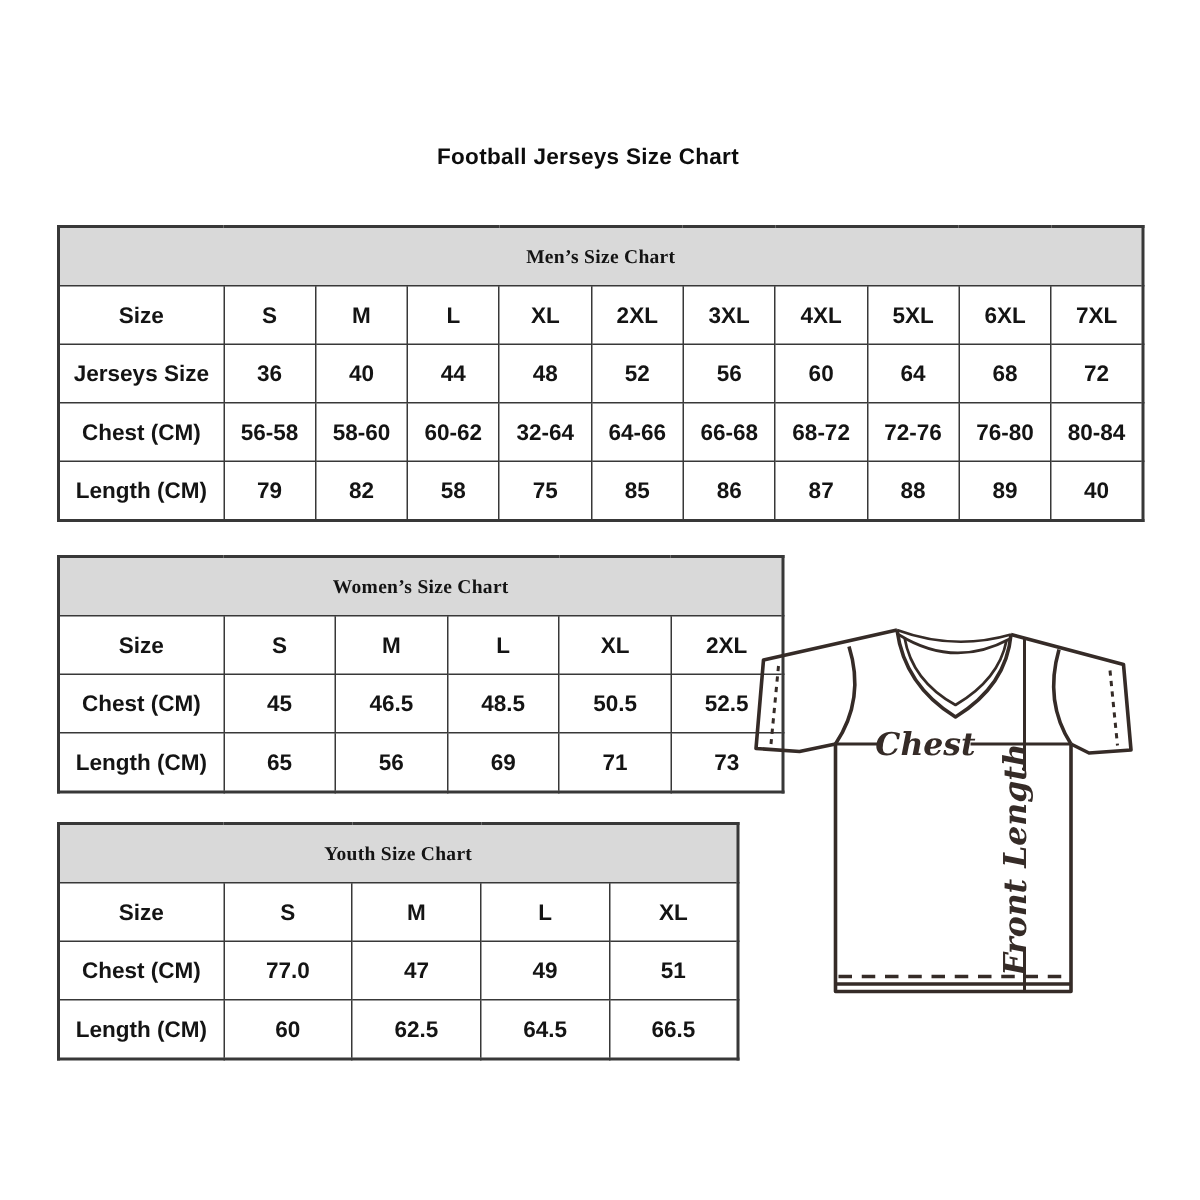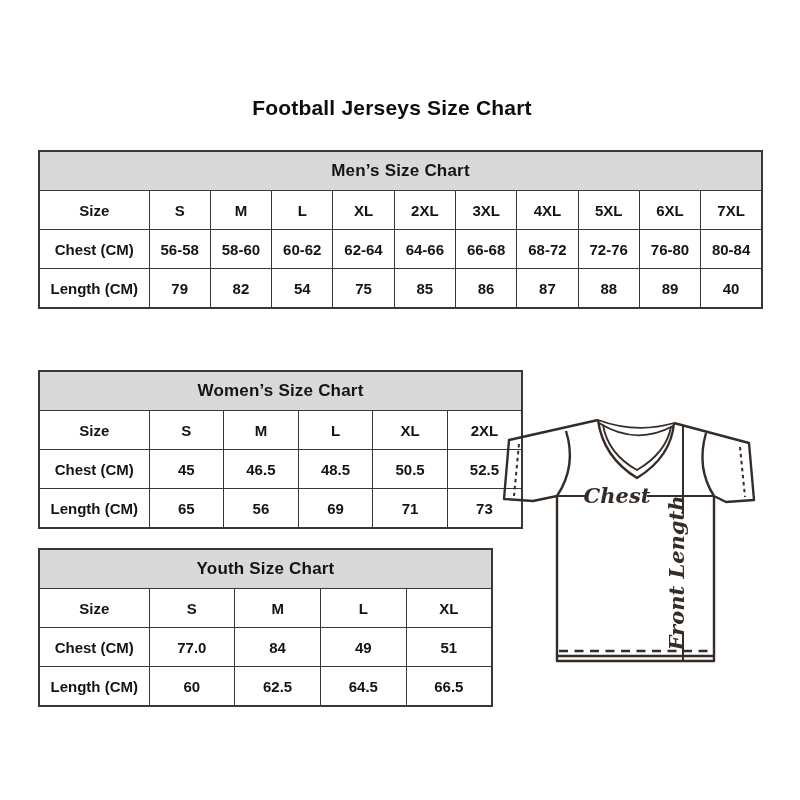--- a/index.html
+++ b/index.html
@@ -2,33 +2,33 @@
 <html><head>
 <meta charset="utf-8">
 <style>
   html,body{margin:0;padding:0;background:#fff;}
   #canvas{
     position:relative;width:800px;height:800px;background:#ffffff;
     font-family:"Liberation Sans",sans-serif;color:#111;overflow:hidden;
   }
   .page-title{
     position:absolute;left:0;top:96px;width:784px;text-align:center;
-    font-size:21px;font-weight:700;letter-spacing:.2px;color:#0d0d0d;
+    font-size:15px;font-weight:700;letter-spacing:.2px;color:#0d0d0d;
   }
   table.size-table{
     position:absolute;border-collapse:collapse;table-layout:fixed;
     background:#fff;border:2px solid #383838;
   }
   table.size-table td{
     border:1.5px solid #383838;text-align:center;vertical-align:middle;
     font-weight:700;font-size:15px;color:#141414;height:38px;padding:0 2px;
     overflow:hidden;white-space:nowrap;
   }
   table.size-table tr.thead td{
-    background:#d9d9d9;font-size:17px;height:38px;letter-spacing:.2px;
+    background:#d9d9d9;font-size:13px;height:38px;letter-spacing:.2px;font-family:Liberation Serif, serif;
   }
   #mens-table{left:38px;top:150px;width:725px;}
   #womens-table{left:38px;top:370px;width:485px;}
   #youth-table{left:38px;top:548px;width:455px;}
   #jersey{position:absolute;left:500px;top:410px;width:272px;height:262px;}
   #jersey path,#jersey line{fill:none;stroke:#352b27;stroke-linejoin:round;stroke-linecap:butt;}
   #jersey .outline{stroke-width:2.4;}
   #jersey .thin{stroke-width:1.8;}
   #jersey .measure{stroke-width:2;}
   #jersey .dash-fine{stroke-width:2;stroke-dasharray:3.5 3.5;}
@@ -70,37 +70,50 @@
           <td>L</td>
           <td>XL</td>
           <td>2XL</td>
           <td>3XL</td>
           <td>4XL</td>
           <td>5XL</td>
           <td>6XL</td>
           <td>7XL</td>
         </tr>
         <tr>
+          <td>Jerseys Size</td>
+          <td>36</td>
+          <td>40</td>
+          <td>44</td>
+          <td>48</td>
+          <td>52</td>
+          <td>56</td>
+          <td>60</td>
+          <td>64</td>
+          <td>68</td>
+          <td>72</td>
+        </tr>
+        <tr>
           <td>Chest (CM)</td>
           <td>56-58</td>
           <td>58-60</td>
           <td>60-62</td>
-          <td>62-64</td>
+          <td>32-64</td>
           <td>64-66</td>
           <td>66-68</td>
           <td>68-72</td>
           <td>72-76</td>
           <td>76-80</td>
           <td>80-84</td>
         </tr>
         <tr>
           <td>Length (CM)</td>
           <td>79</td>
           <td>82</td>
-          <td>54</td>
+          <td>58</td>
           <td>75</td>
           <td>85</td>
           <td>86</td>
           <td>87</td>
           <td>88</td>
           <td>89</td>
           <td>40</td>
         </tr>
       </tbody>
     </table>
@@ -160,21 +173,21 @@
         <tr>
           <td>Size</td>
           <td>S</td>
           <td>M</td>
           <td>L</td>
           <td>XL</td>
         </tr>
         <tr>
           <td>Chest (CM)</td>
           <td>77.0</td>
-          <td>84</td>
+          <td>47</td>
           <td>49</td>
           <td>51</td>
         </tr>
         <tr>
           <td>Length (CM)</td>
           <td>60</td>
           <td>62.5</td>
           <td>64.5</td>
           <td>66.5</td>
         </tr>

